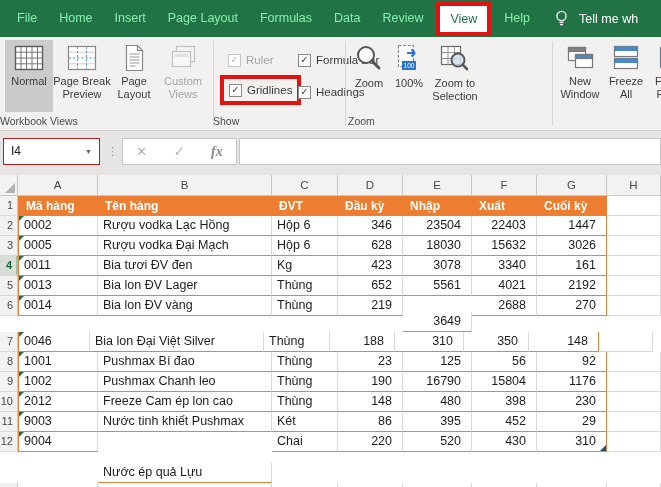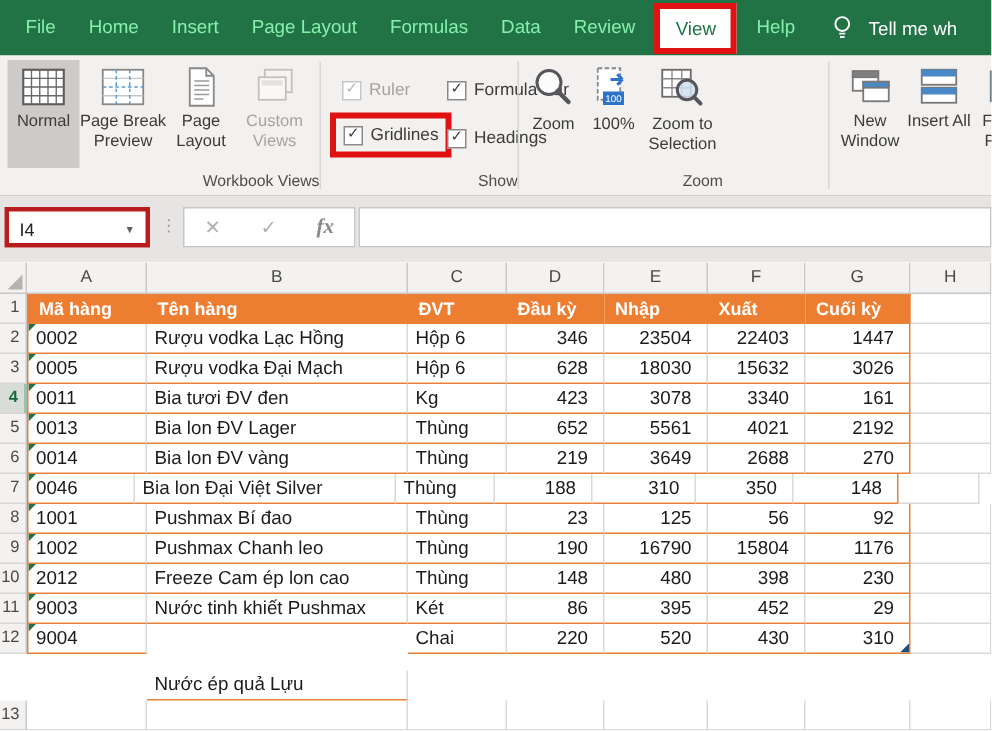--- a/index.html
+++ b/index.html
@@ -15,21 +15,21 @@
   .tab-active-wrap { border:4px solid #E01212; background:#fff; height:34px;
     display:flex; align-items:center; margin:0 2px; }
   .tab-active { color:#217346; font-size:12.5px; padding:0 10px; white-space:nowrap; }
   .bulb { margin-left:12px; display:flex; align-items:center; }
   .tellme { color:#fff; font-size:12.5px; margin-left:9px; white-space:nowrap; }
 
   
   .ribbon { position:absolute; top:37px; left:0; width:661px; height:94px;
     background:#F2F1F0; border-bottom:1px solid #D2D0CE; }
   .gsep { position:absolute; top:4px; height:85px; width:1px; background:#D8D6D3; }
-  .grouplabel { position:absolute; top:78px; font-size:10.5px; color:#4E4C4A; text-align:right; }
+  .grouplabel { position:absolute; top:78px; font-size:10.5px; color:#4E4C4A; text-align:left; }
 
   .bigbtn { display:flex; flex-direction:column; align-items:center; padding-top:4px;
     height:72px; cursor:default; }
   .bigbtn .lbl { font-size:11px; line-height:13px; color:#3C3B39; text-align:center; margin-top:3px; }
   .bigbtn.pressed { background:#CDCBC9; }
   .bigbtn.disabled .lbl { color:#A6A4A2; }
   .wv-group { position:absolute; left:5px; top:3px; display:flex; }
 
   .chk { position:absolute; display:flex; align-items:center; height:18px; }
   .chk .box { width:13px; height:13px; background:#fff; border:1px solid #8A8886;
@@ -42,21 +42,21 @@
   .redbox { position:absolute; border:4px solid #E01212; display:flex; align-items:center;
     padding:3px 6px 3px 5px; background:transparent; }
   .redbox .chk { position:static; }
 
   .zoom-group { position:absolute; left:348px; top:3px; display:flex; }
   .win-group { position:absolute; left:558px; top:3px; display:flex; gap:2px; }
 
   
   .fstrip { position:absolute; top:131px; left:0; width:661px; height:44px; background:#E7E5E3; }
   .namebox { position:absolute; left:3px; top:7px; width:97px; height:27px; background:#fff;
-    border:3px solid #b91c1c; font-size:12px; color:#222; line-height:25px; padding-left:7px; }
+    border:1px solid #b91c1c; font-size:12px; color:#222; line-height:25px; padding-left:7px; }
   .namebox .dd { position:absolute; right:7px; top:0; font-size:7px; color:#605E5C; line-height:25px; }
   .fdots { position:absolute; left:107px; top:7px; height:27px; line-height:27px;
     color:#A0A0A0; font-size:11px; }
   .fxbar { position:absolute; left:122px; top:7px; width:115px; height:27px; background:#fff;
     border:1px solid #C8C6C4; display:flex; align-items:center; justify-content:space-around; }
   .fxbar .gbtn { color:#B3B1AF; font-size:13px; }
   .fxbar .fx { color:#8A8886; font-family:"Liberation Serif",serif; font-style:italic;
     font-size:14px; font-weight:bold; }
   .finput { position:absolute; left:239px; top:7px; width:422px; height:27px; background:#fff;
     border:1px solid #C8C6C4; }
@@ -226,21 +226,21 @@
         </svg>
         <div class="lbl">New Window</div>
       </div>
       <div class="bigbtn" style="width:44px">
         <svg width="28" height="28" viewBox="0 0 28 28">
           <rect x="2.5" y="2.5" width="23" height="10" fill="#fff" stroke="#7A7876" stroke-width="1.2"></rect>
           <rect x="2.5" y="2.5" width="23" height="4.5" fill="#4A89C7"></rect>
           <rect x="2.5" y="14.5" width="23" height="10" fill="#fff" stroke="#7A7876" stroke-width="1.2"></rect>
           <rect x="2.5" y="14.5" width="23" height="4.5" fill="#4A89C7"></rect>
         </svg>
-        <div class="lbl">Insert All</div>
+        <div class="lbl">Freeze All</div>
       </div>
       <div class="bigbtn" style="width:44px">
         <svg width="28" height="28" viewBox="0 0 28 28">
           <rect x="2.5" y="3.5" width="23" height="20" fill="#fff" stroke="#7A7876" stroke-width="1.2"></rect>
           <rect x="2.5" y="3.5" width="6" height="20" fill="#4A89C7"></rect>
         </svg>
         <div class="lbl">Freeze Panes</div>
       </div>
     </div>
   </div>
@@ -327,21 +327,21 @@
         <div class="cell tcell ar" style="width: 65px;">4021</div>
         <div class="cell tcell ar clast" style="width: 70px;">2192</div>
         <div class="cell ecell" style="width: 54px;"></div>
       </div>
       <div class="srow">
         <div class="gutter">6</div>
         <div class="cell tcell al cfirst" style="width: 80px;">0014<div class="errtri"></div></div>
         <div class="cell tcell al" style="width: 174px;">Bia lon ĐV vàng</div>
         <div class="cell tcell al" style="width: 66px;">Thùng</div>
         <div class="cell tcell ar" style="width: 65px;">219</div>
-        <div class="cell tcell ar" style="width: 69px;">3649</div>
+        <div class="cell tcell ar" style="width: 69px; margin-top: 16px;">3649</div>
         <div class="cell tcell ar" style="width: 65px;">2688</div>
         <div class="cell tcell ar clast" style="width: 70px;">270</div>
         <div class="cell ecell" style="width: 54px;"></div>
       </div>
       <div class="srow">
         <div class="gutter">7</div>
         <div class="cell tcell al cfirst" style="width: 72px;">0046<div class="errtri"></div></div>
         <div class="cell tcell al" style="width: 174px;">Bia lon Đại Việt Silver</div>
         <div class="cell tcell al" style="width: 66px;">Thùng</div>
         <div class="cell tcell ar" style="width: 65px;">188</div>

